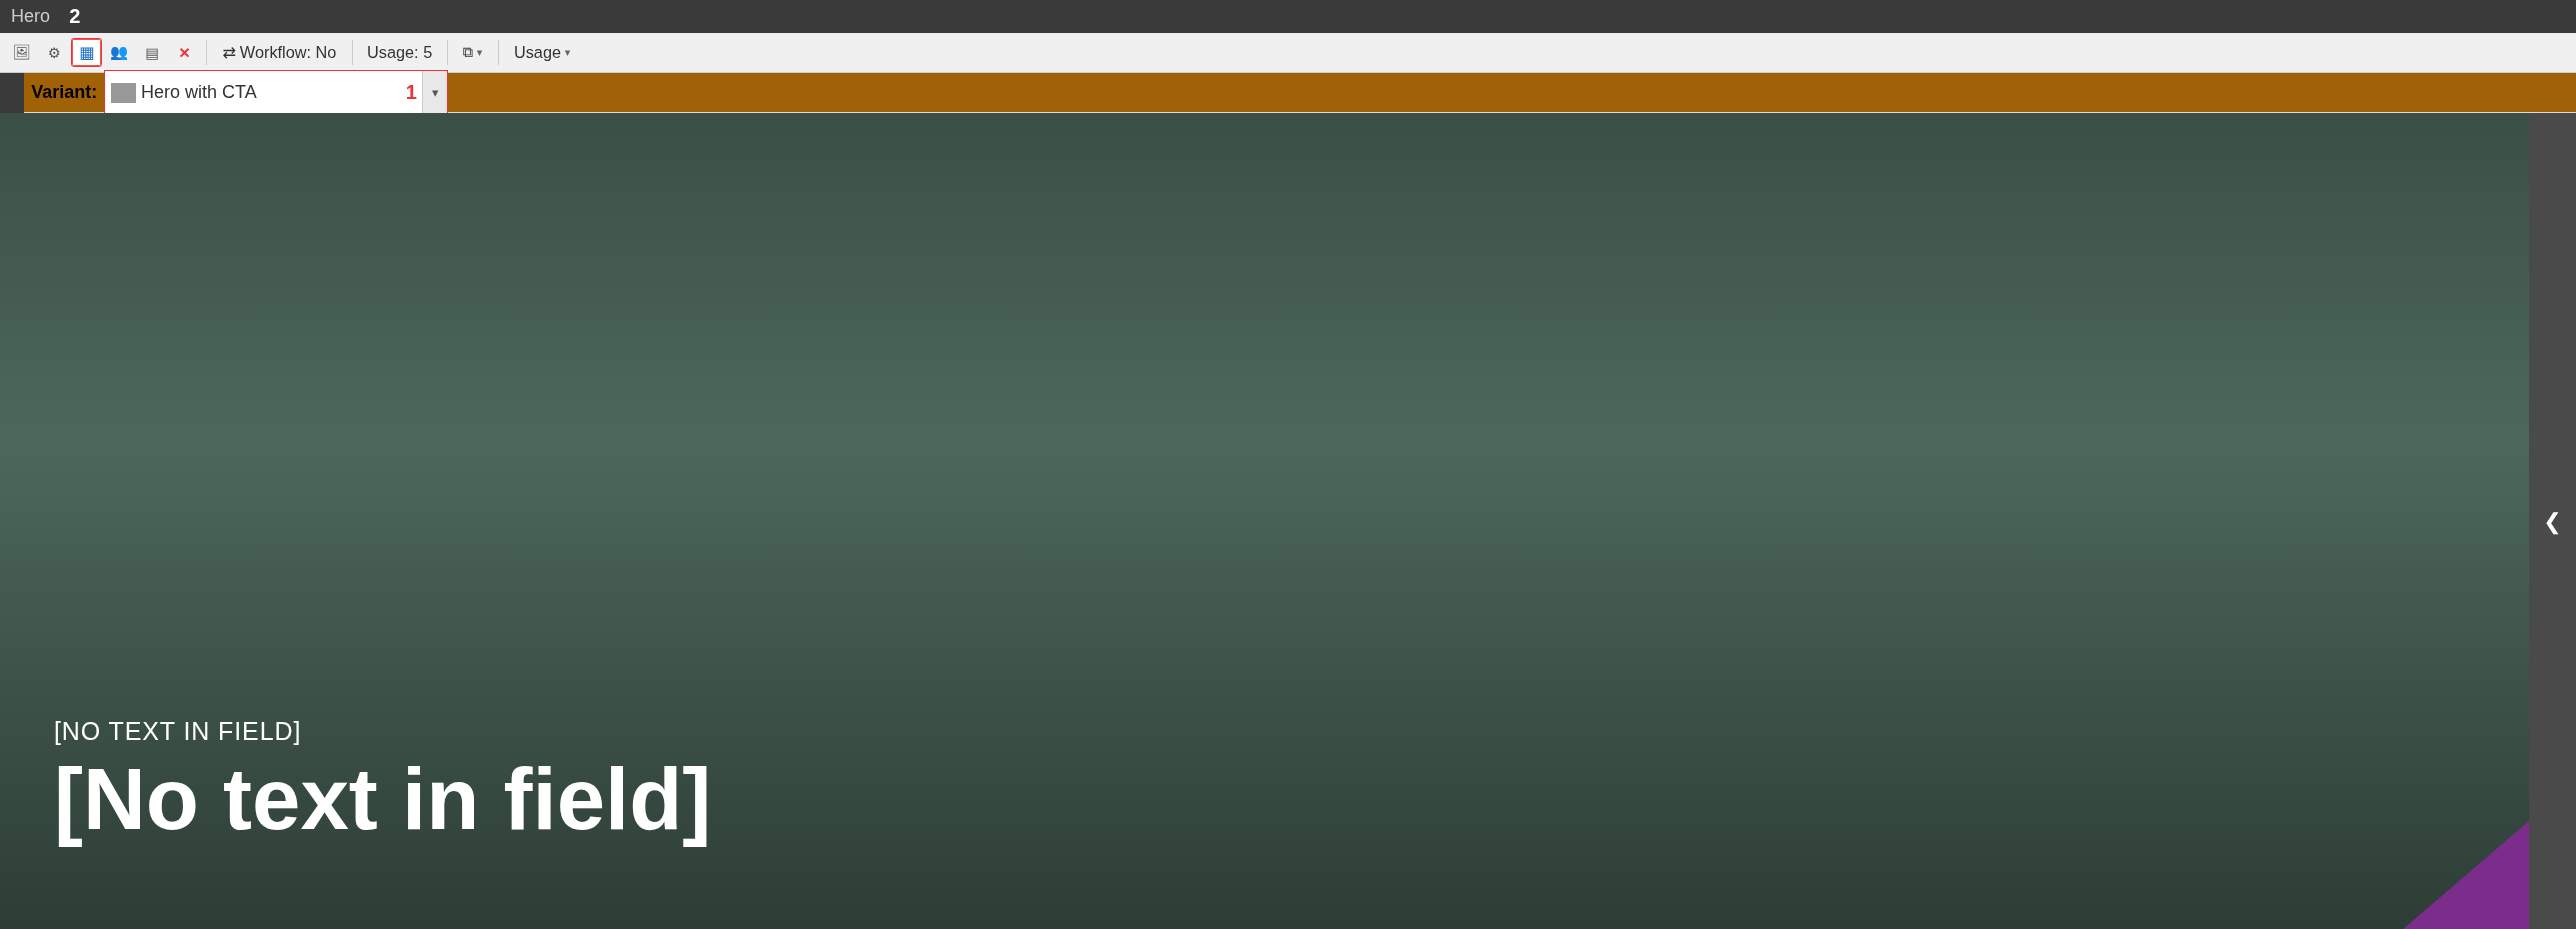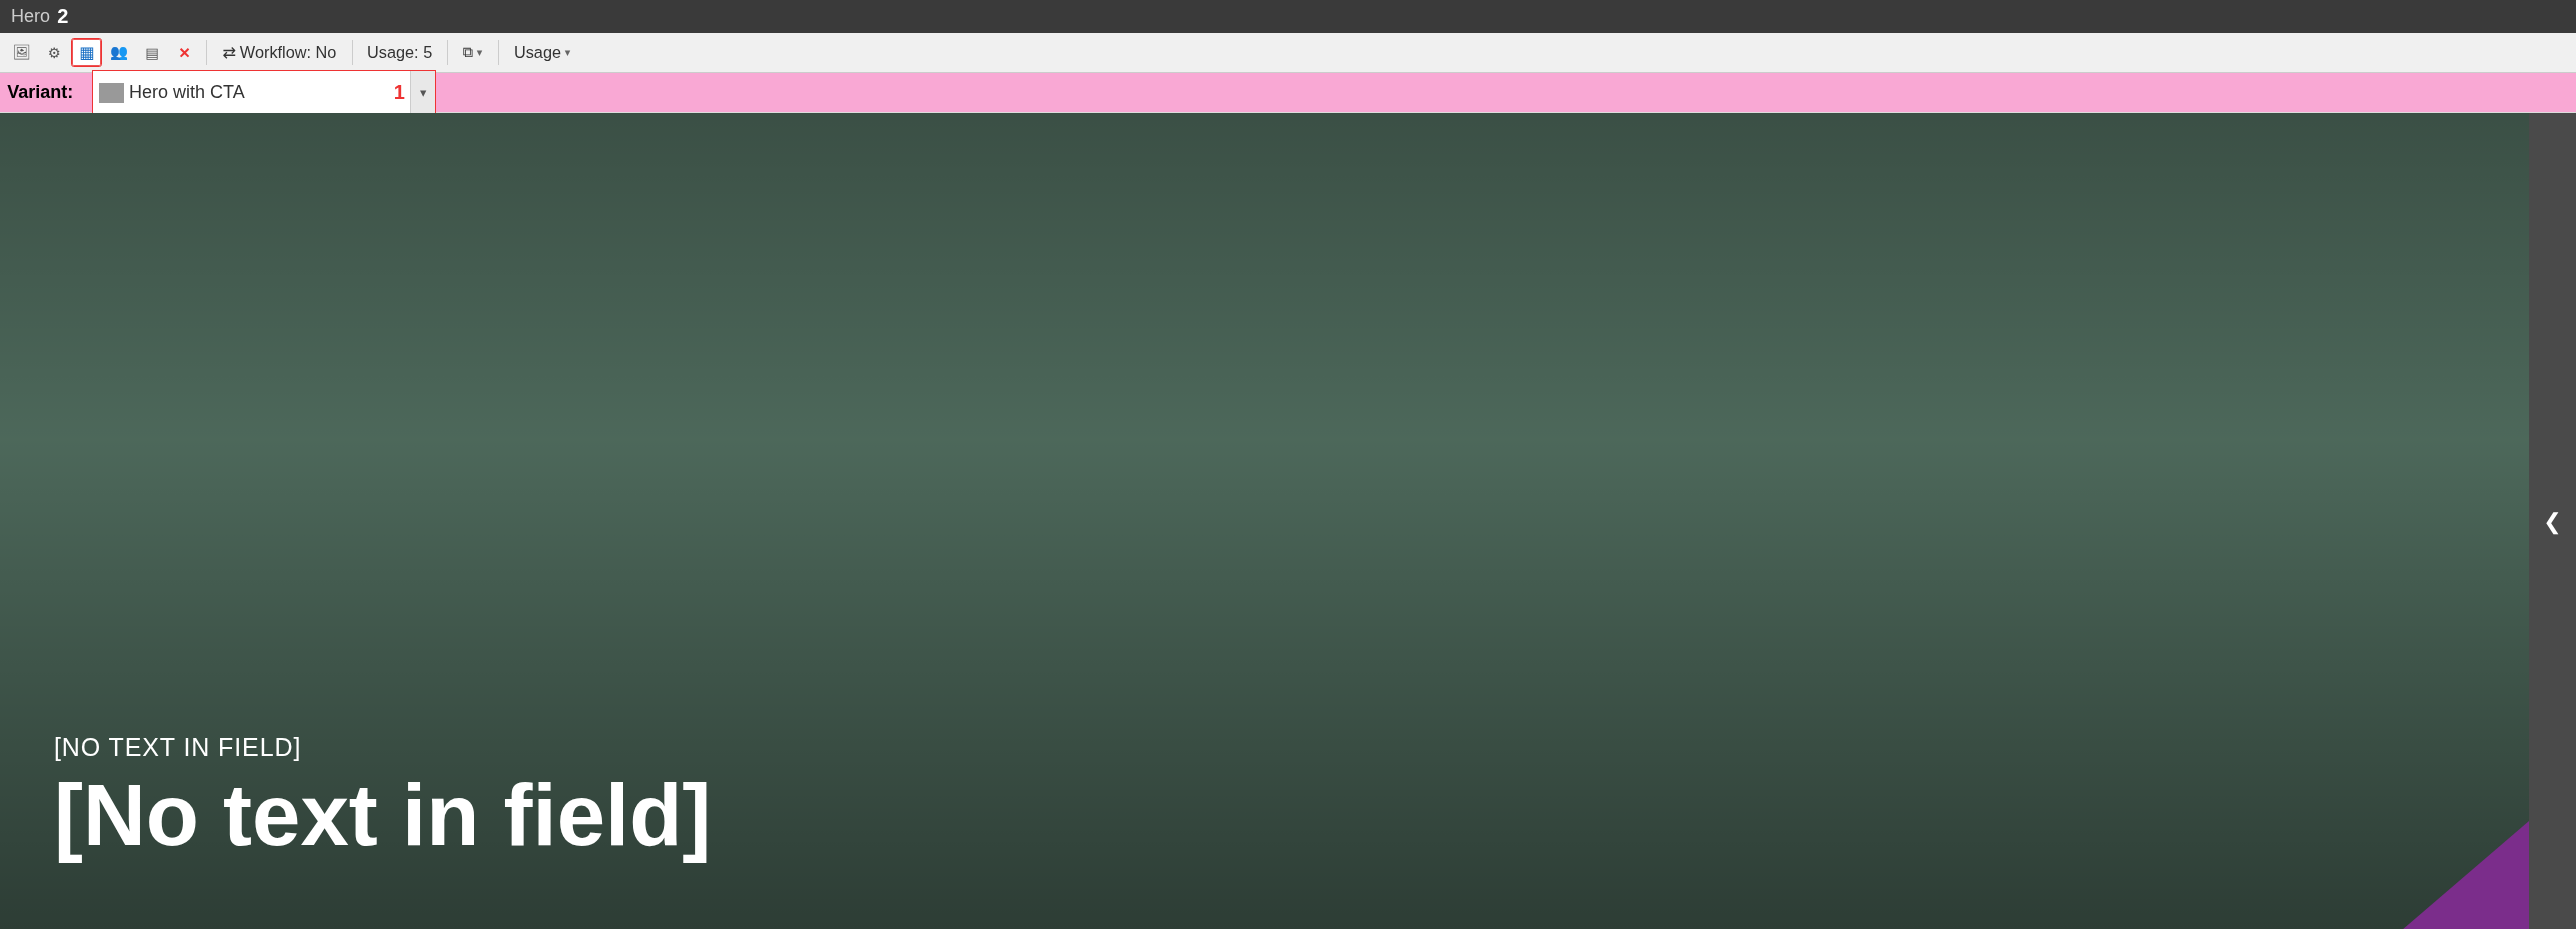--- a/index.html
+++ b/index.html
@@ -12,21 +12,21 @@
       position: relative;
     }
 
     
     .title-bar {
       background: #3a3a3a;
       height: 33px;
       display: flex;
       align-items: center;
       padding: 0 11px;
-      gap: 0;
+      gap: 12px;
       color: #fff;
       font-size: 20px;
       font-weight: bold;
     }
     .title-bar .component-name {
       font-size: 18px;
       font-weight: 400;
       color: #ccc;
       margin-right: 7.2px;
     }
@@ -89,27 +89,28 @@
       color: #333;
       gap: 3.6px;
     }
     .chevron-down {
       font-size: 11px;
       color: #666;
     }
 
     
     .variant-bar {
-      background: #f9a8d4;
+      background: #a16207;
       height: 40px;
       display: flex;
       align-items: center;
       padding: 0 7.2px;
       border-bottom: 0.9px solid #ddd;
-      gap: 19px;
+      gap: 7px;
+      margin-left: 24px;
     }
     .variant-label {
       font-size: 18px;
       font-weight: bold;
       color: #000;
     }
     .variant-select-wrapper {
       display: flex;
       align-items: center;
       border: 1.8px solid #e33;
@@ -267,21 +268,21 @@
       right: 47px;
       width: 127px;
       height: 109px;
       background: #7b2d8b;
       clip-path: polygon(100% 0, 100% 100%, 0 100%);
     }
 
     
     .hero-text-overlay {
       position: absolute;
-      bottom: 72px;
+      bottom: 88px;
       left: 54px;
       z-index: 10;
     }
     .hero-subtitle {
       font-size: 25px;
       color: #fff;
       font-weight: 400;
       margin-bottom: 9px;
       letter-spacing: 0.9px;
     }

